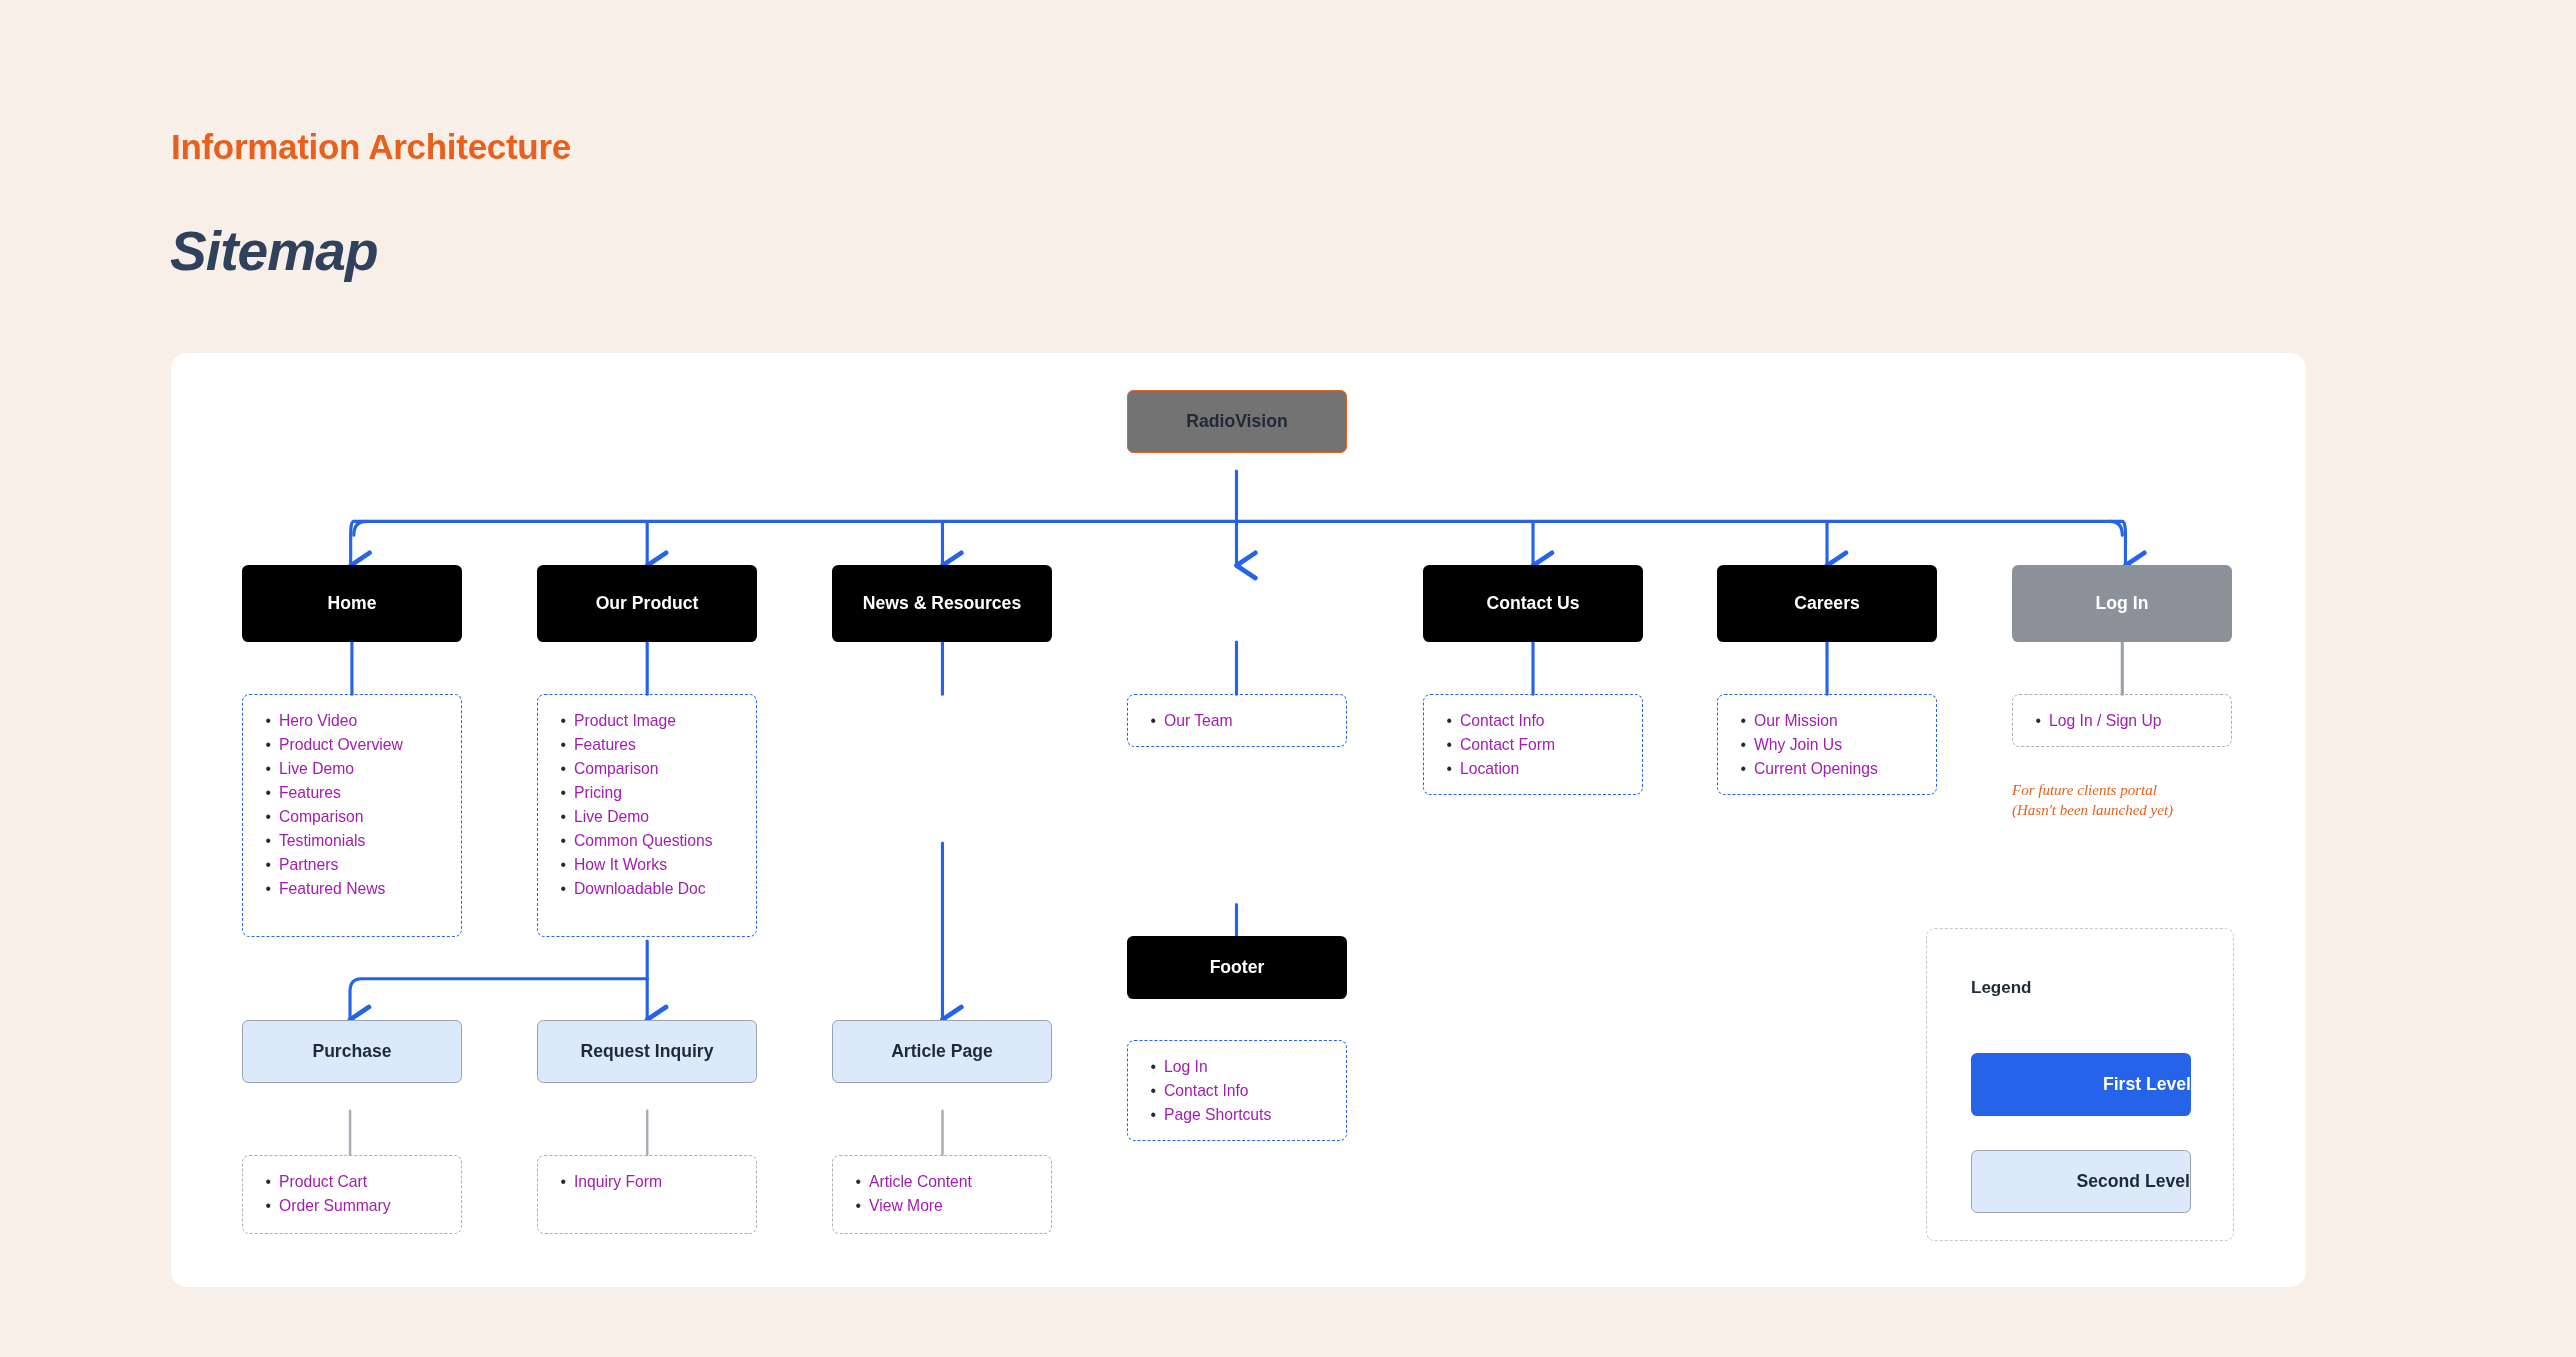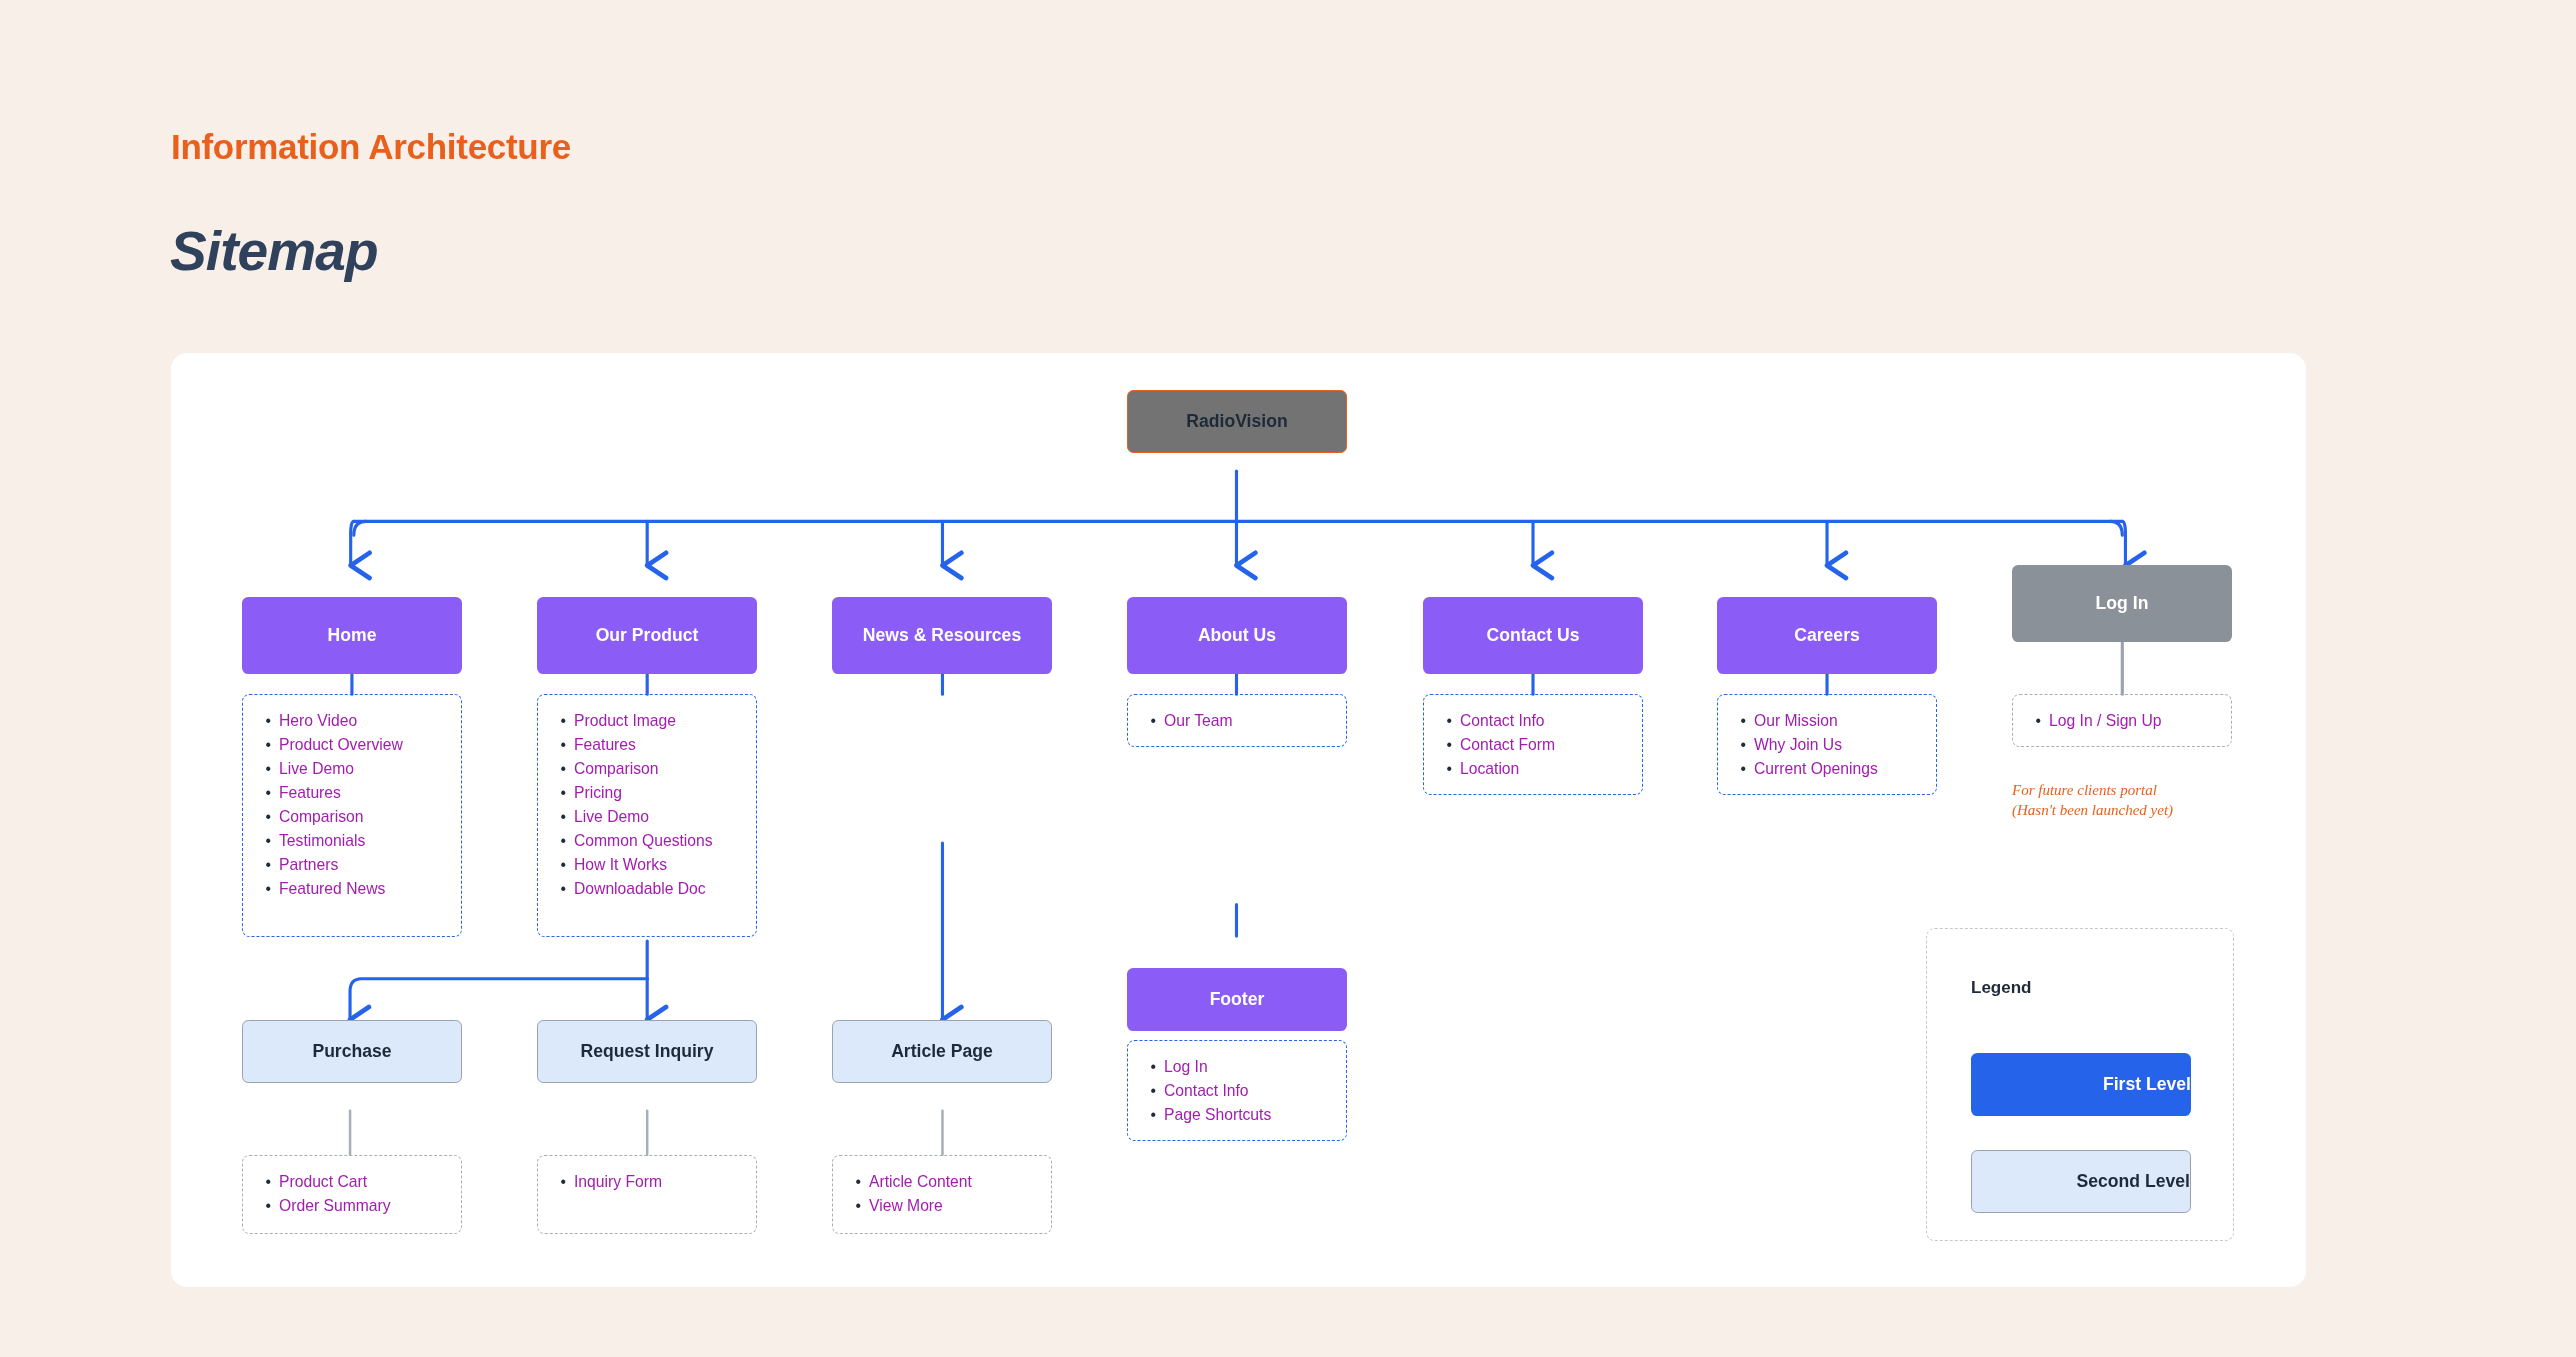--- a/index.html
+++ b/index.html
@@ -36,21 +36,21 @@
     position: absolute;
     display: flex; align-items: center; justify-content: center;
     border-radius: 6.3px;
     font-size: 17.6px; font-weight: bold;
     text-align: center; line-height: 1.15;
   }
   .node.root {
     background: #737373; border: 1.9px solid #E8601C; color: #1E2A38;
   }
   .node.lvl1 {
-    background: #8b5cf6; color: #FFFFFF; margin-top: 32px;
+    background: #000000; color: #FFFFFF;
   }
   .node.lvl1-muted {
     background: #8A9199; color: #FFFFFF;
   }
   .node.lvl2 {
     background: #DBE9FB; border: 1.3px solid #9AA3AC; color: #1E2A38;
   }
 
   
   .sublist {
@@ -185,23 +185,20 @@
 
   <div class="node lvl1" style="left:242px; top:565px; width:220px; height:77px;">
     <span>Home</span>
   </div>
   <div class="node lvl1" style="left:537px; top:565px; width:220px; height:77px;">
     <span>Our Product</span>
   </div>
   <div class="node lvl1" style="left:832px; top:565px; width:220px; height:77px;">
     <span>News &amp; Resources</span>
   </div>
-  <div class="node lvl1" style="left:1127px; top:565px; width:220px; height:77px;">
-    <span>About Us</span>
-  </div>
   <div class="node lvl1" style="left:1423px; top:565px; width:220px; height:77px;">
     <span>Contact Us</span>
   </div>
   <div class="node lvl1" style="left:1717px; top:565px; width:220px; height:77px;">
     <span>Careers</span>
   </div>
   <div class="node lvl1-muted" style="left:2012px; top:565px; width:220px; height:77px;">
     <span>Log In</span>
   </div>
 

